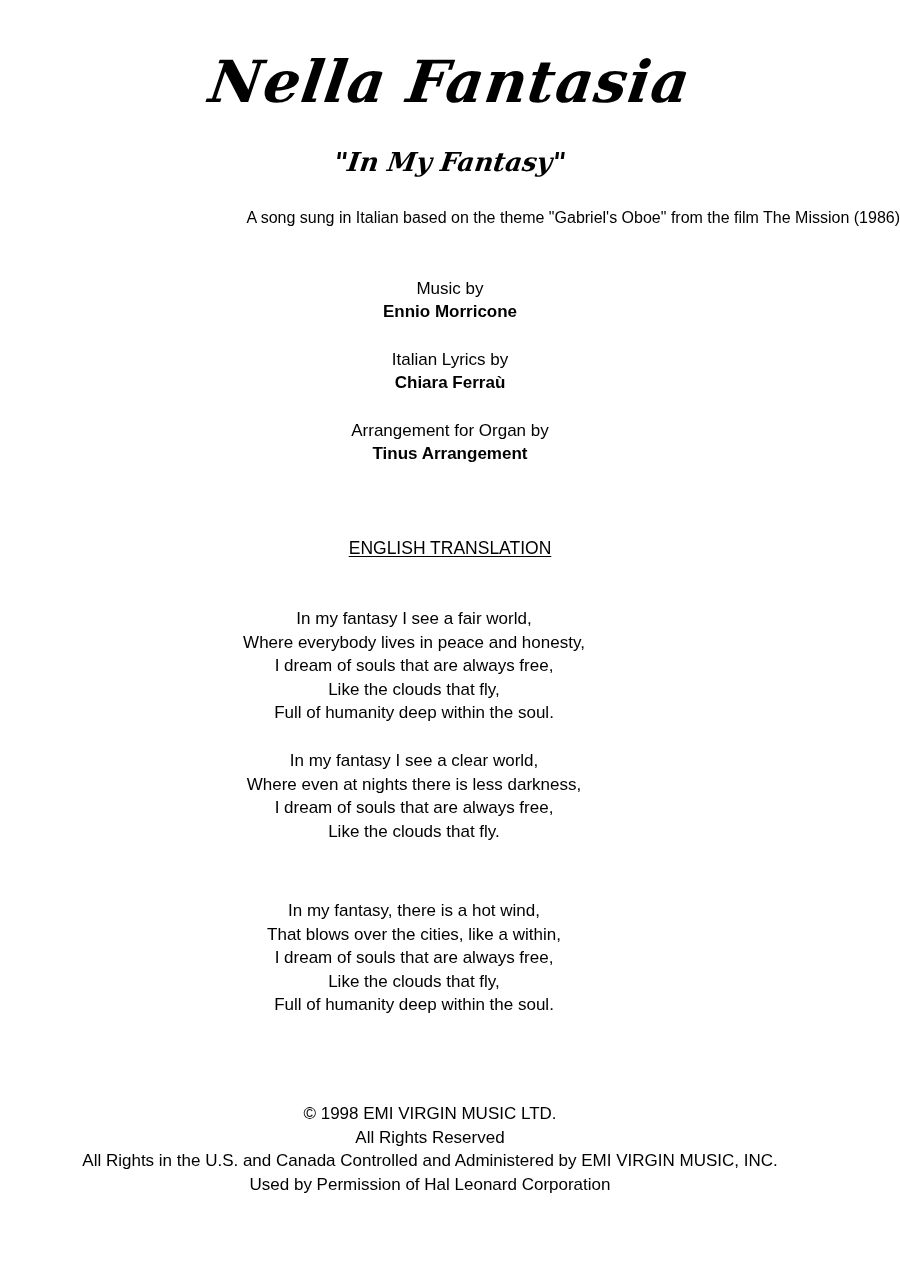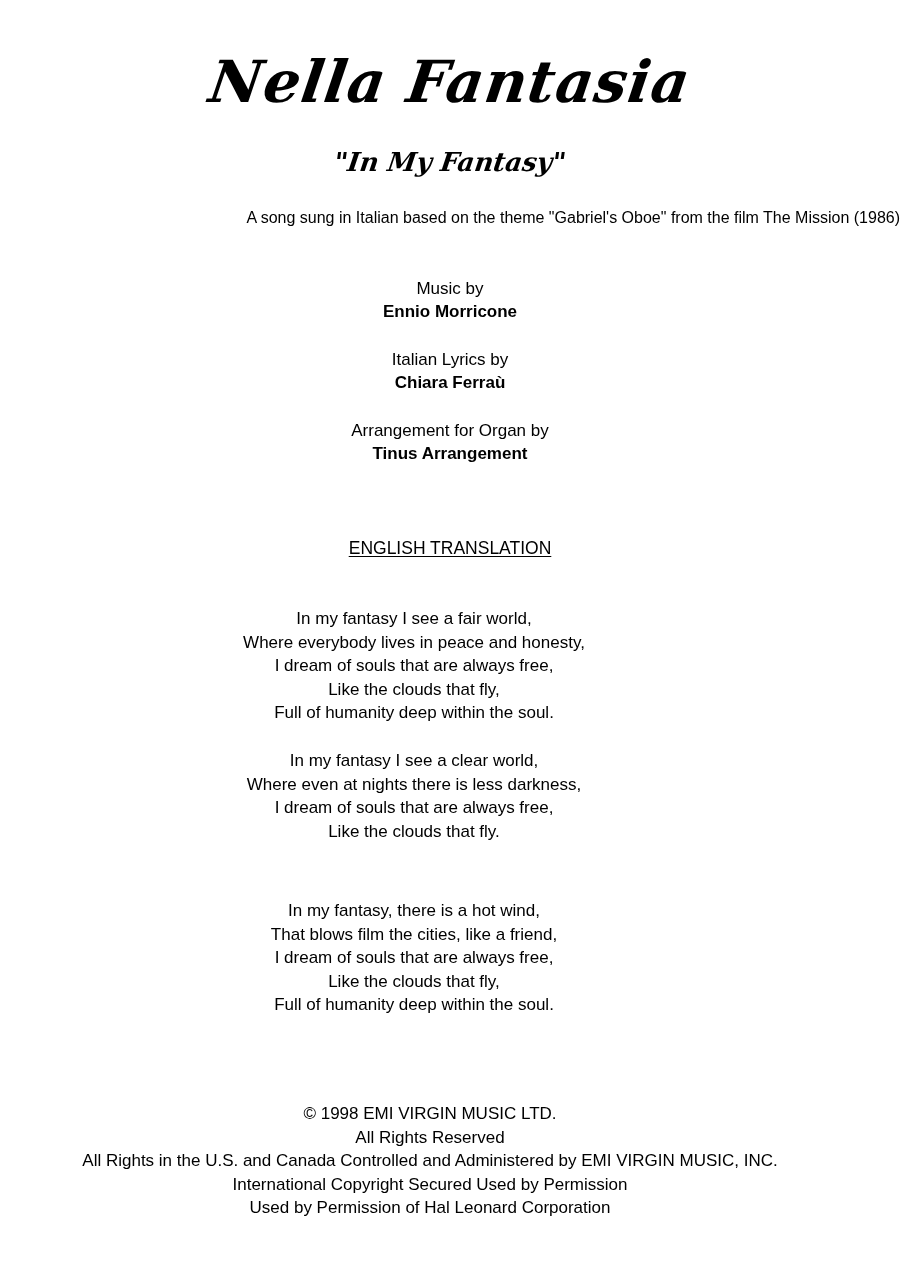--- a/index.html
+++ b/index.html
@@ -129,27 +129,26 @@
 
   <div class="verse" style="top:749px;">
     <span class="verse-line">In my fantasy I see a clear world,</span>
     <span class="verse-line">Where even at nights there is less darkness,</span>
     <span class="verse-line">I dream of souls that are always free,</span>
     <span class="verse-line">Like the clouds that fly.</span>
   </div>
 
   <div class="verse" style="top:867px;margin-top:32px;">
     <span class="verse-line">In my fantasy, there is a hot wind,</span>
-    <span class="verse-line">That blows film the cities, like a friend,</span>
+    <span class="verse-line">That blows over the cities, like a within,</span>
     <span class="verse-line">I dream of souls that are always free,</span>
     <span class="verse-line">Like the clouds that fly,</span>
     <span class="verse-line">Full of humanity deep within the soul.</span>
   </div>
 
   <div class="footer">
     <span class="footer-line">© 1998 EMI VIRGIN MUSIC LTD.</span>
     <span class="footer-line">All Rights Reserved</span>
     <span class="footer-line">All Rights in the U.S. and Canada Controlled and Administered by EMI VIRGIN MUSIC, INC.</span>
-    <span class="footer-line">International Copyright Secured Used by Permission</span>
     <span class="footer-line">Used by Permission of Hal Leonard Corporation</span>
   </div>
 
 </div>
 
 </body></html>

